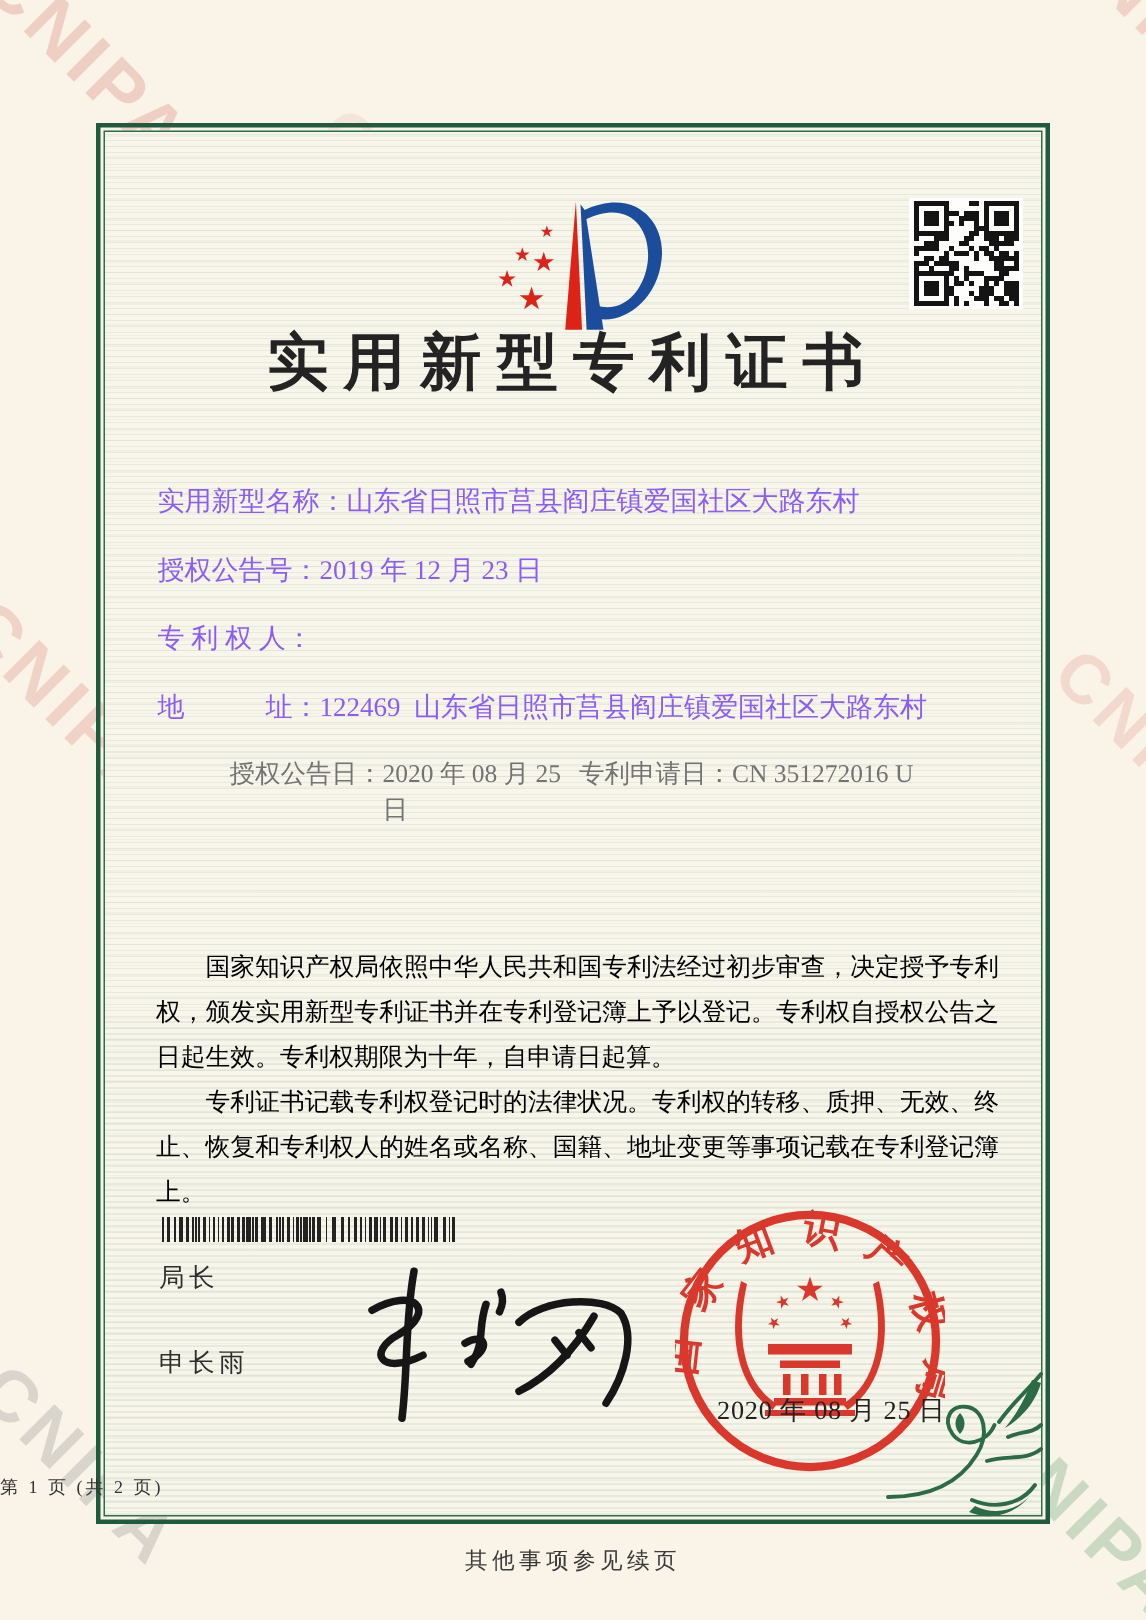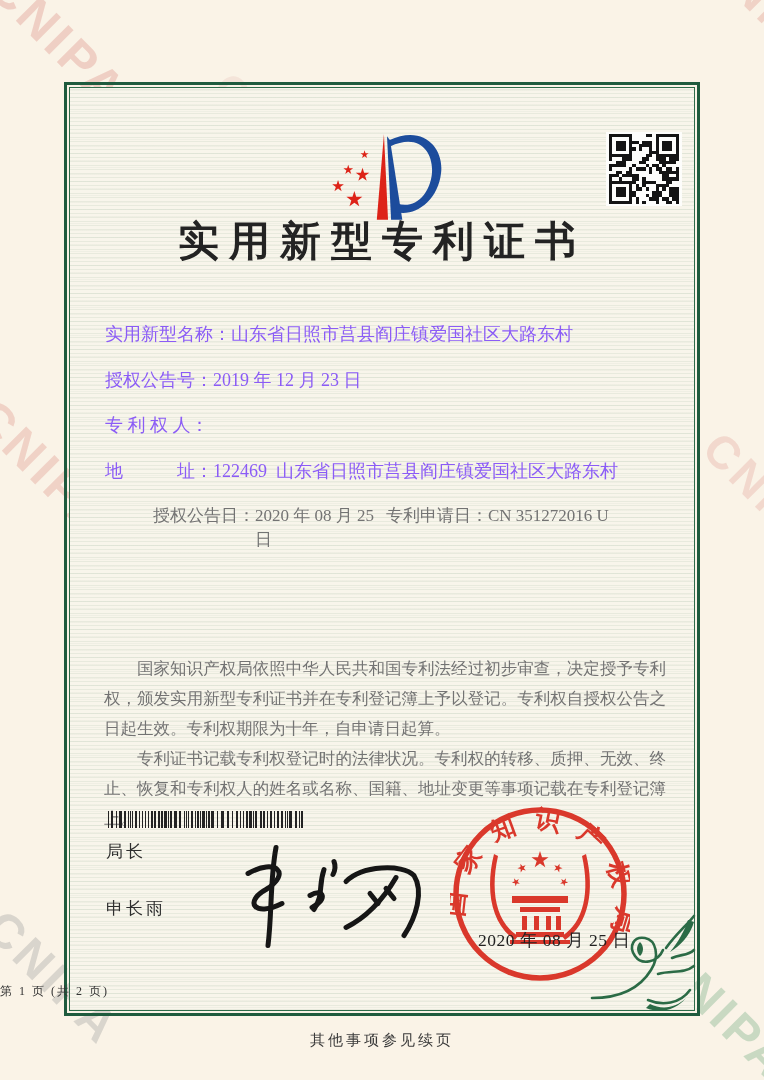--- a/index.html
+++ b/index.html
@@ -52,22 +52,22 @@
     letter-spacing:10px;
   }
 
   .fields{position:absolute;left:105px;top:322px;width:566px;}
   .frow{display:flex;margin-bottom:21.5px;font-size:18px;color:#8b5cf6;line-height:24px;}
   .flabel{white-space:pre-wrap;flex:0 0 auto;}
   .fvalue{white-space:pre-wrap;}
   .auth-row{display:flex;font-size:17px;color:#737373;line-height:24px;margin-left:48px;}
   .auth-left{flex:0 0 233px;display:flex;}
 
-  .paras{position:absolute;left:104px;top:654px;width:562px;
-    font-size:16.5px;line-height:1.82;color:#737373;text-align:justify;}
+  .paras{position:absolute;left:104px;top:630px;width:562px;
+    font-size:16.5px;line-height:1.82;color:#000000;text-align:justify;}
   .paras p{margin:0;text-indent:2em;}
 
   .barcode{position:absolute;left:108px;top:811px;width:198px;height:17px;}
   .barcode svg{display:block;width:100%;height:100%;}
 
   .director-title{position:absolute;left:106px;top:840px;font-size:17px;color:#2e2e2e;letter-spacing:3px;}
   .director-name{position:absolute;left:106px;top:897px;font-size:17px;color:#2e2e2e;letter-spacing:3px;}
 
   .signature{position:absolute;left:218px;top:842px;width:215px;height:108px;}
 

